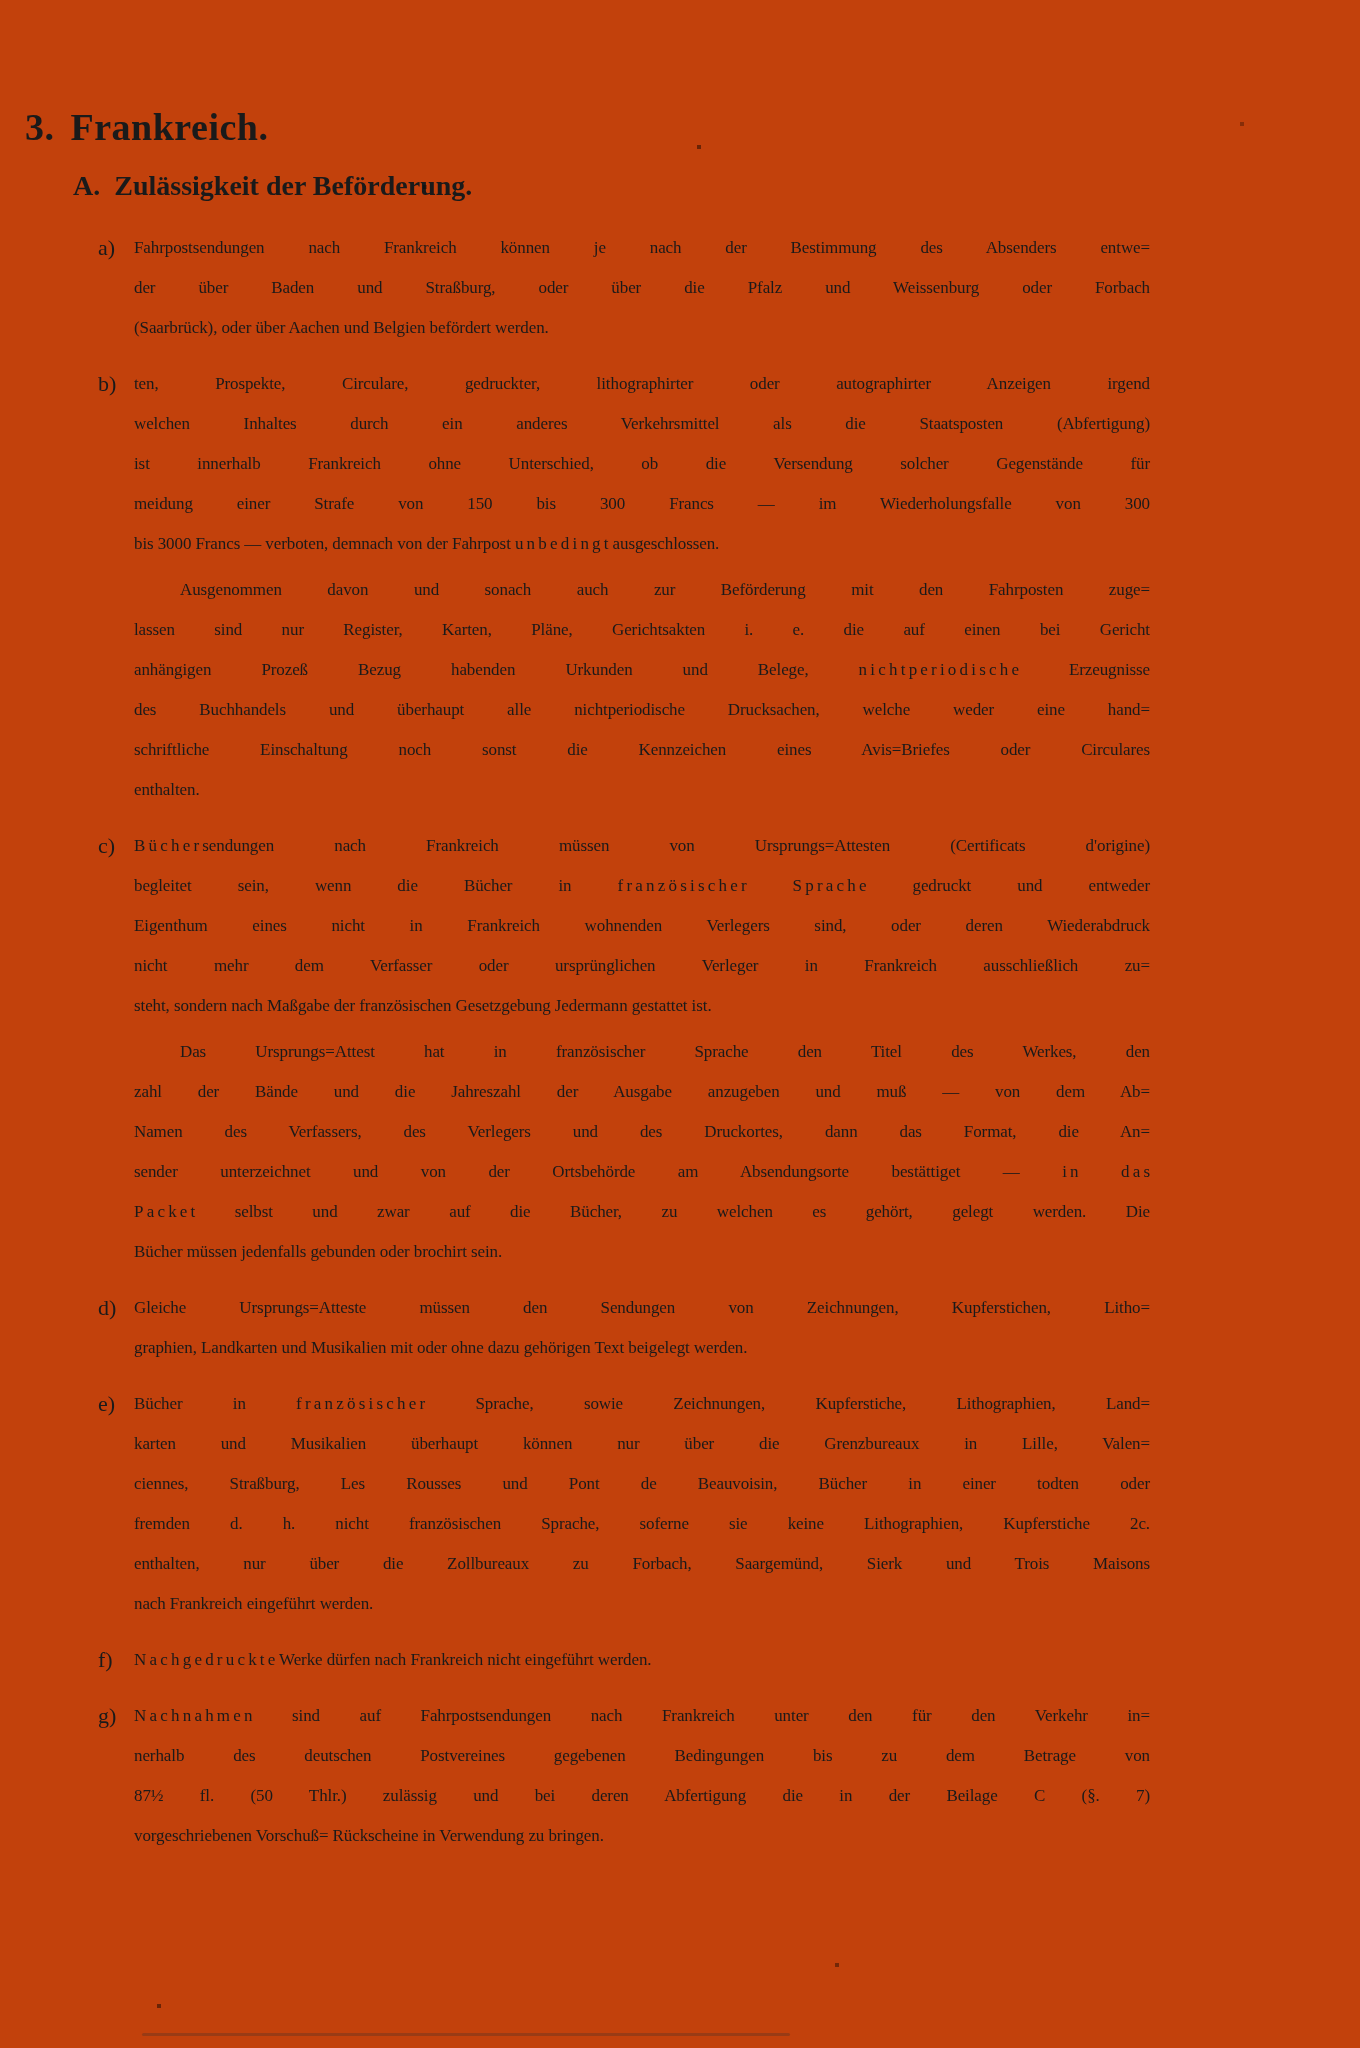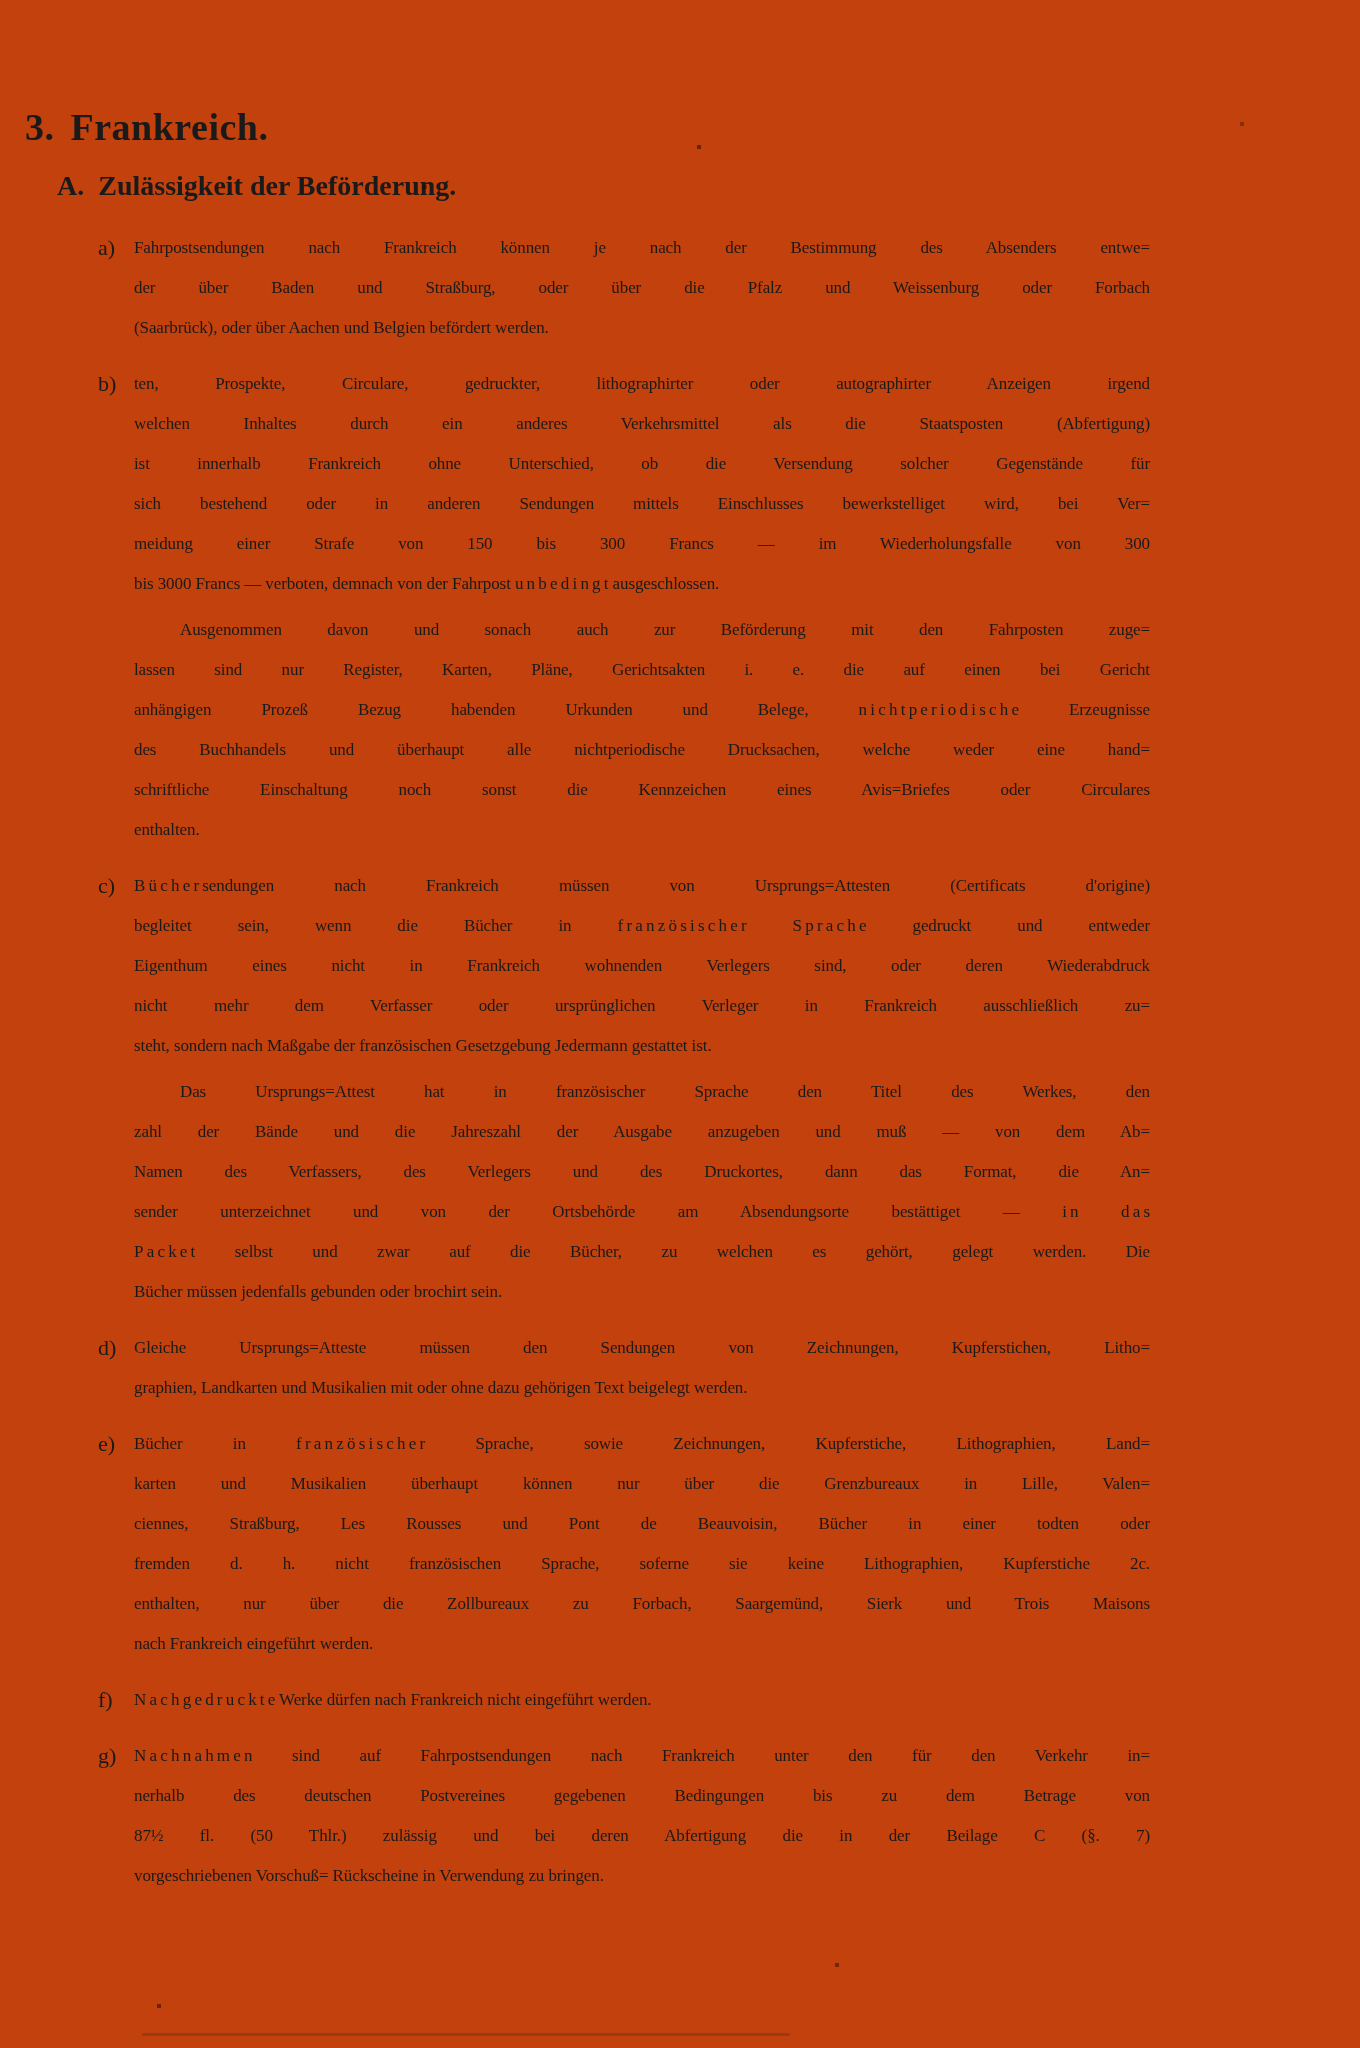--- a/index.html
+++ b/index.html
@@ -3,21 +3,21 @@
 <meta charset="utf-8">
 <title>Scan</title>
 <style>
   html,body{margin:0;padding:0;background:#ffffff;}
   .page{
     position:relative;width:1360px;height:2048px;background:#c2410c;overflow:hidden;
     font-family:"Liberation Serif","DejaVu Serif",serif;color:#1a1a1a;
   }
   .title{margin:104px 0 0 25px;font-size:38px;line-height:46px;font-weight:bold;letter-spacing:.5px;}
   .title .num{margin-right:16px;}
-  .section{margin:18px 0 0 57px;font-size:28px;line-height:36px;font-weight:bold;}
+  .section{margin:18px 0 0 73px;font-size:28px;line-height:36px;font-weight:bold;}
   .section .lab{margin-right:14px;}
   #items{margin:24px 0 0 98px;width:1052px;}
   .item-row{display:flex;margin-bottom:16px;}
   .item-row.tight{margin-bottom:6px;}
   .ilabel{flex:0 0 36px;font-size:22px;line-height:40px;}
   .ibody{flex:1;min-width:0;}
   .line{
     font-size:17px;line-height:40px;letter-spacing:-.1px;
     text-align:justify;text-align-last:justify;
   }
@@ -45,21 +45,20 @@
           <div class="line">der über Baden und Straßburg, oder über die Pfalz und Weissenburg oder Forbach</div>
           <div class="line last">(Saarbrück), oder über Aachen und Belgien befördert werden.</div>
         </div>
       </div>
       <div class="item-row tight">
         <div class="ilabel">b)</div>
         <div class="ibody">
           <div class="line">ten, Prospekte, Circulare, gedruckter, lithographirter oder autographirter Anzeigen irgend</div>
           <div class="line">welchen Inhaltes durch ein anderes Verkehrsmittel als die Staatsposten (Abfertigung)</div>
           <div class="line">ist innerhalb Frankreich ohne Unterschied, ob die Versendung solcher Gegenstände für</div>
-          <div class="line">sich bestehend oder in anderen Sendungen mittels Einschlusses bewerkstelliget wird, bei Ver=</div>
           <div class="line">meidung einer Strafe von 150 bis 300 Francs — im Wiederholungsfalle von 300</div>
           <div class="line last">bis 3000 Francs — verboten, demnach von der Fahrpost u n b e d i n g t ausgeschlossen.</div>
         </div>
       </div>
       <div class="item-row">
         <div class="ilabel"></div>
         <div class="ibody">
           <div class="line indent">Ausgenommen davon und sonach auch zur Beförderung mit den Fahrposten zuge=</div>
           <div class="line">lassen sind nur Register, Karten, Pläne, Gerichtsakten i. e. die auf einen bei Gericht</div>
           <div class="line">anhängigen Prozeß Bezug habenden Urkunden und Belege, n i c h t p e r i o d i s c h e Erzeugnisse</div>

